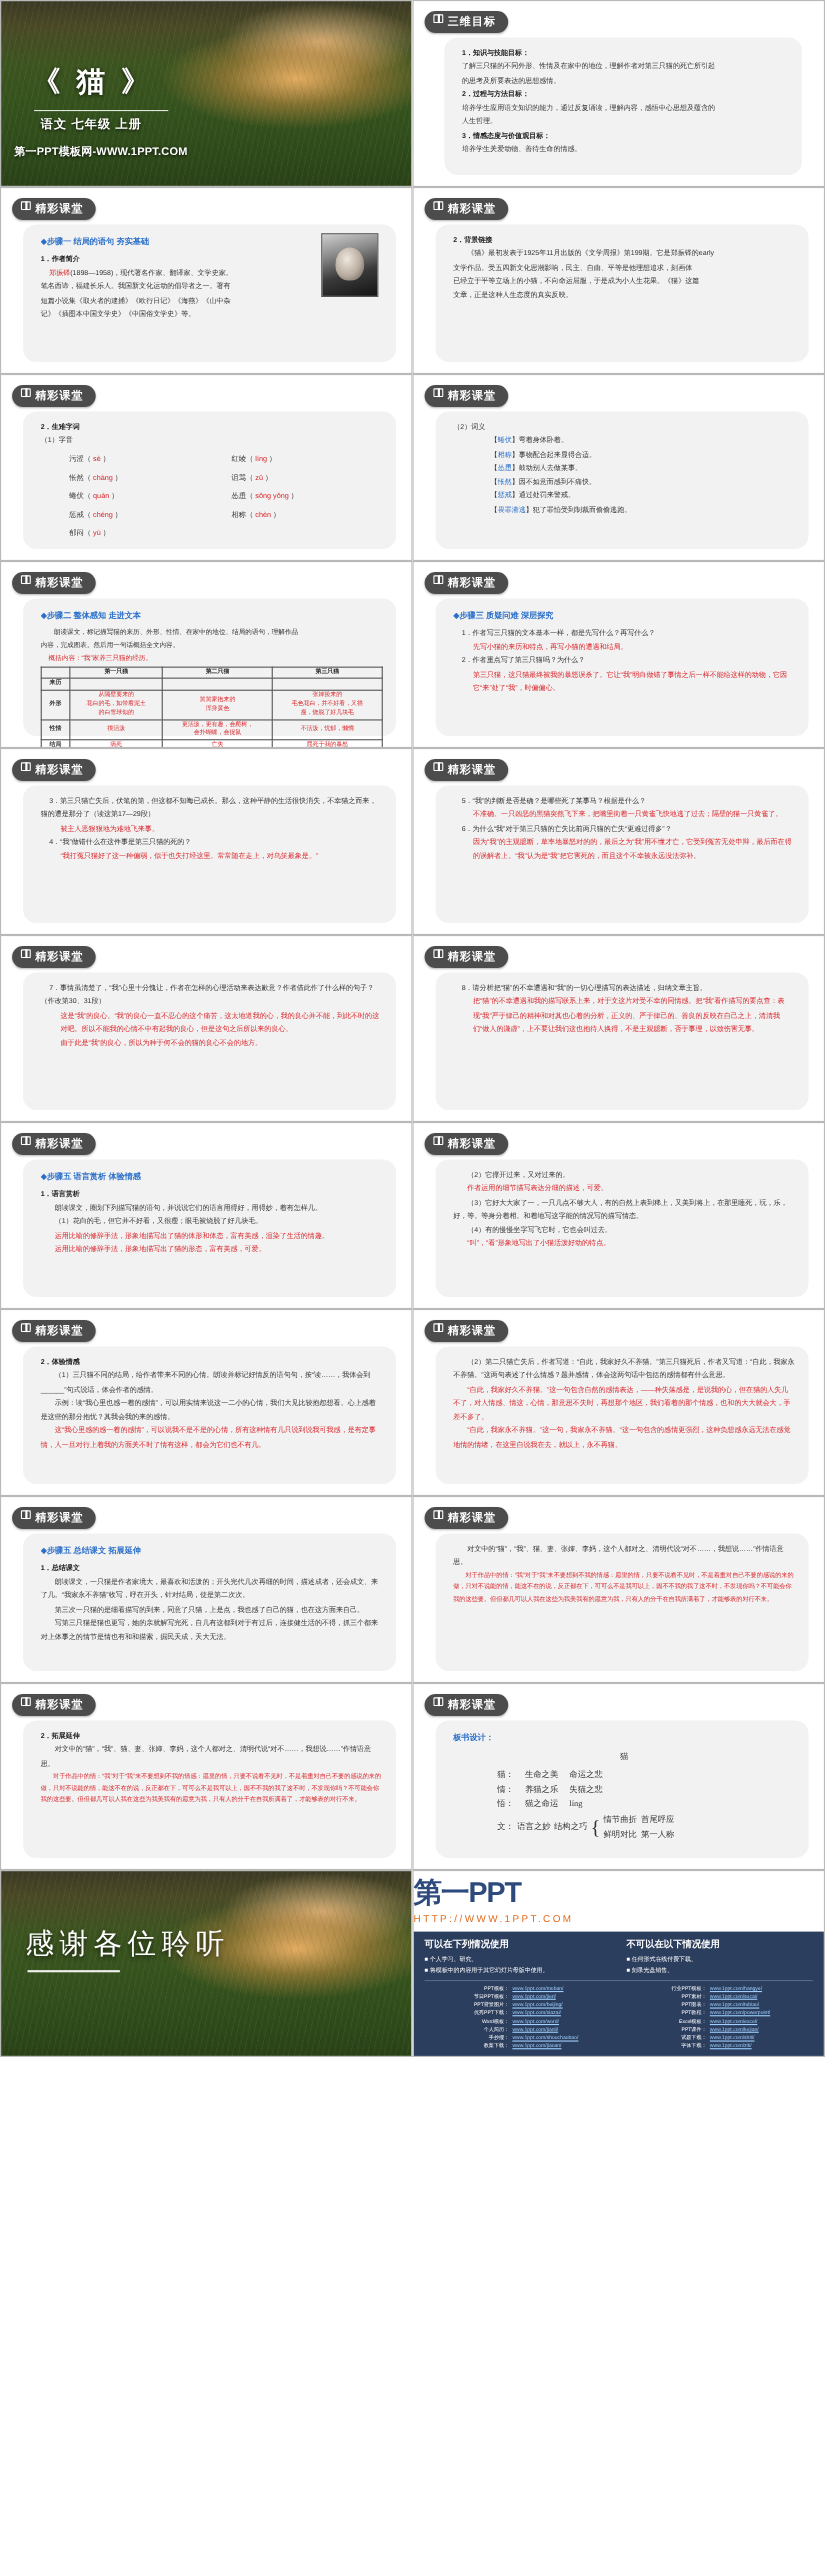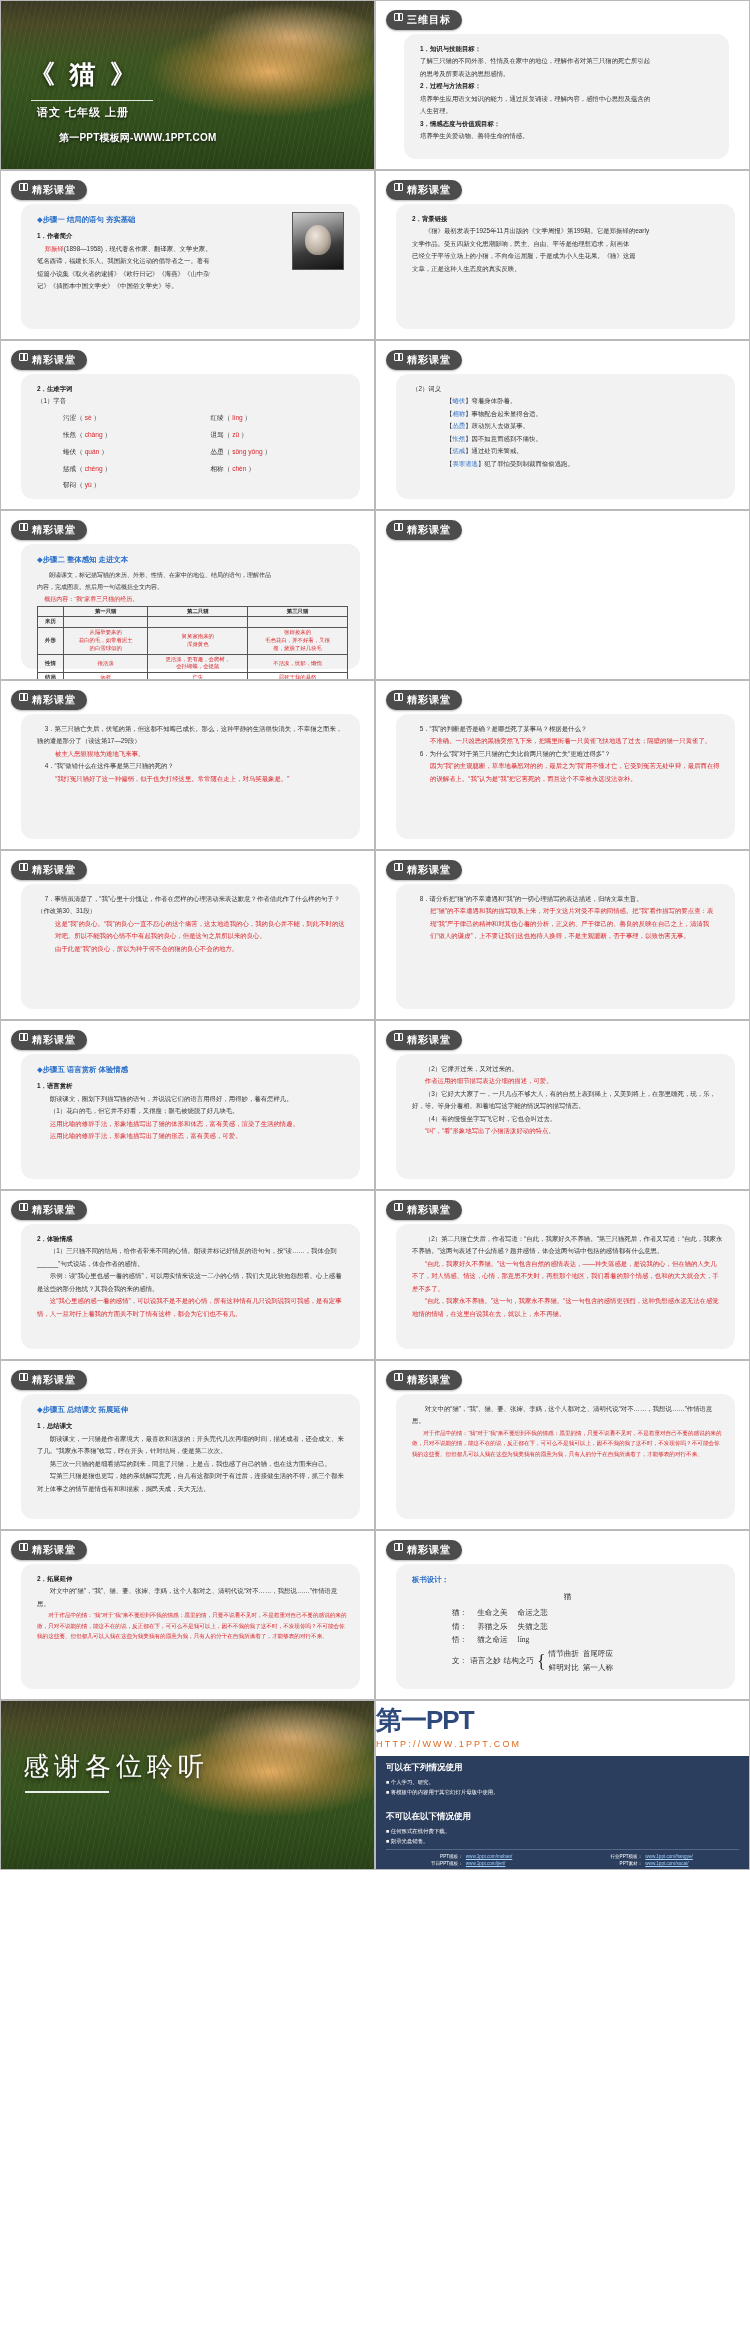--- a/index.html
+++ b/index.html
@@ -46,21 +46,20 @@
   }
   .cover-sub{
     position:absolute; left:36px; top:104px;
     color:#fff; font-size:11px; letter-spacing:1px;
     text-shadow:0 1px 3px rgba(0,0,0,.8); font-weight:700;
   }
   .cover-badge{
     position:absolute; left:12px; top:130px;
     color:#fff; font-size:10px; font-weight:700; letter-spacing:.2px;
     text-shadow:0 1px 3px rgba(0,0,0,.85);
-    margin-left:46px;
   }
   .end-title{
     position:absolute; left:22px; top:48px;
     color:#fff; font-size:26px; letter-spacing:5px;
     text-shadow:0 2px 5px rgba(0,0,0,.7);
   }
   .end-rule{
     position:absolute; left:24px; top:90px; width:84px; height:2px;
     background:rgba(255,255,255,.9);
   }
@@ -124,21 +123,21 @@
   .brace{ font-size:18px; line-height:.8; }
   
   .info{ background:#fff; position:relative; }
   .logo-wrap{ position:absolute; left:0; right:0; top:2px; text-align:left; }
   .logo-main{
     font-size:26px; font-weight:800; color:#2e4a7d; letter-spacing:-1px;
     font-family:"Liberation Sans",sans-serif;
   }
   .logo-url{ font-size:9px; color:#e06b1e; letter-spacing:2.2px; font-weight:400; margin-top:1px; }
   .navy{ position:absolute; left:0; right:0; top:55px; bottom:0; background:#2c3e5e; color:#fff; padding:6px 10px; }
-  .navy-cols{ display:flex; gap:14px;flex-direction:column; }
+  .navy-cols{ display:flex; gap:14px; }
   .navy-col{ flex:1; }
   .navy-h{ font-size:8.5px; font-weight:700; margin-bottom:3px; }
   .navy-li{ font-size:5.4px; line-height:1.85; }
   .links-cols{ display:flex; gap:6px; }
   .links-col{ flex:1; }
   .lrow{ display:flex; font-size:4.6px; line-height:1.62; color:#fff; }
   .lrow .k{ width:46%; text-align:right; padding-right:3px; white-space:nowrap; }
   .lrow .v{ color:#9fd0ff; text-decoration:underline; white-space:nowrap; }
   .sep{ height:1px; background:#56688a; margin:3px 0; }
 </style>
@@ -289,20 +288,27 @@
           </tbody>
         </table>
     </div>
   </div>
 
   <div class="slide">
     <div class="pill">
         <span class="bk"></span>
         <span>精彩课堂</span>
       </div>
+    <div class="body">
+      <div class="step">◆步骤三 质疑问难 深层探究</div>
+      <div class="ind1">1．作者写三只猫的文本基本一样，都是先写什么？再写什么？</div>
+      <div class="red pad">先写小猫的来历和特点，再写小猫的遭遇和结局。</div>
+      <div class="ind1">2．作者重点写了第三只猫吗？为什么？</div>
+      <div class="red pad">第三只猫，这只猫最终被我的暴怒误杀了。它让“我”明白做错了事情之后一样不能给这样的动物，它因它“来”处了“我”，时偏偏心。</div>
+    </div>
   </div>
 
   <div class="slide">
     <div class="pill">
         <span class="bk"></span>
         <span>精彩课堂</span>
       </div>
     <div class="body">
       <div class="ind1">3．第三只猫亡失后，伏笔的第，但这都不知晦已成长。那么，这种平静的生活很快消失，不幸猫之而来，猫的遭是那分了（读这第17—29段）</div>
       <div class="red pad">被主人恶狠狠地为难地飞来事。</div>

